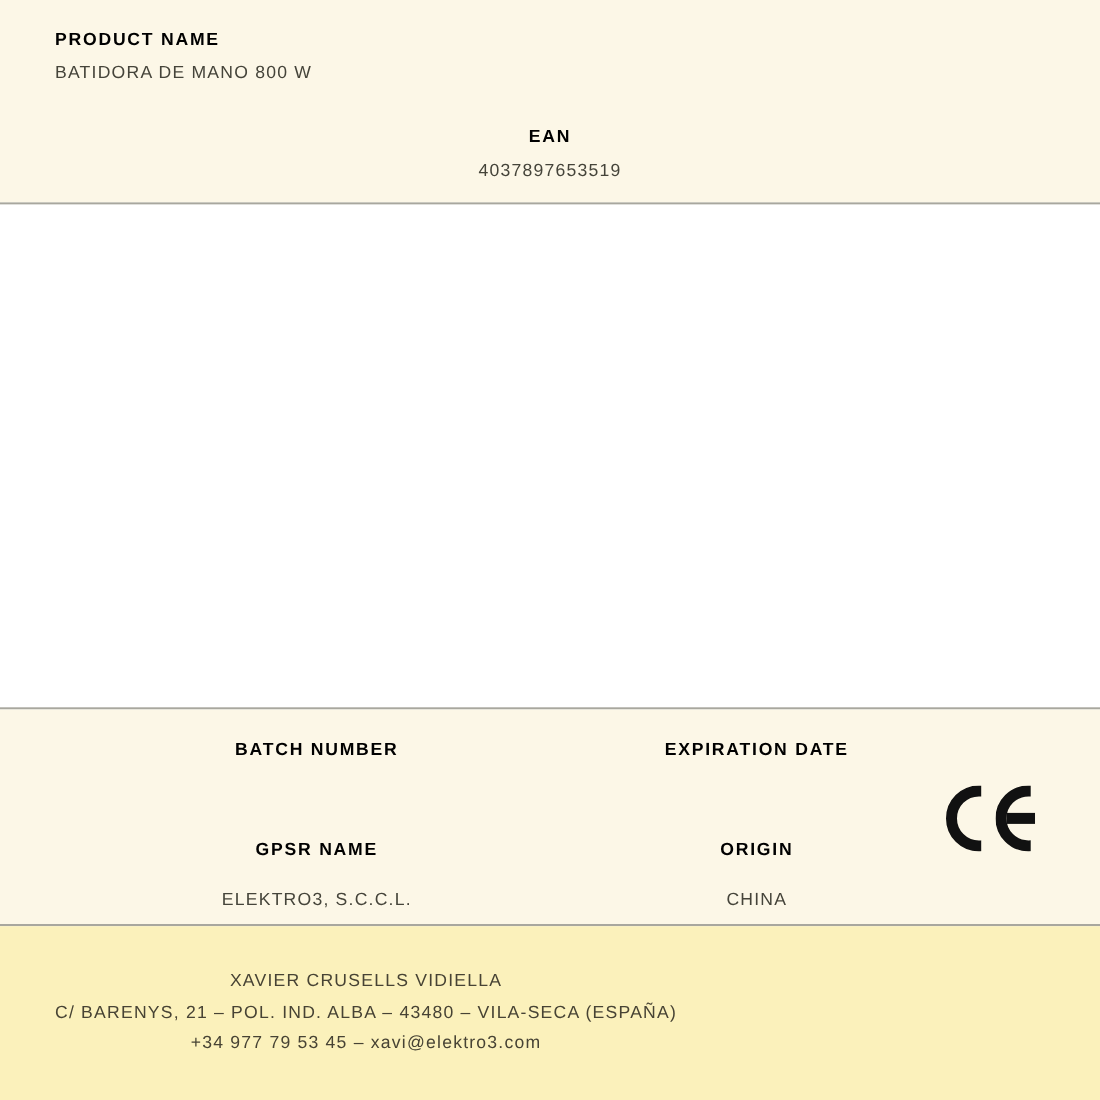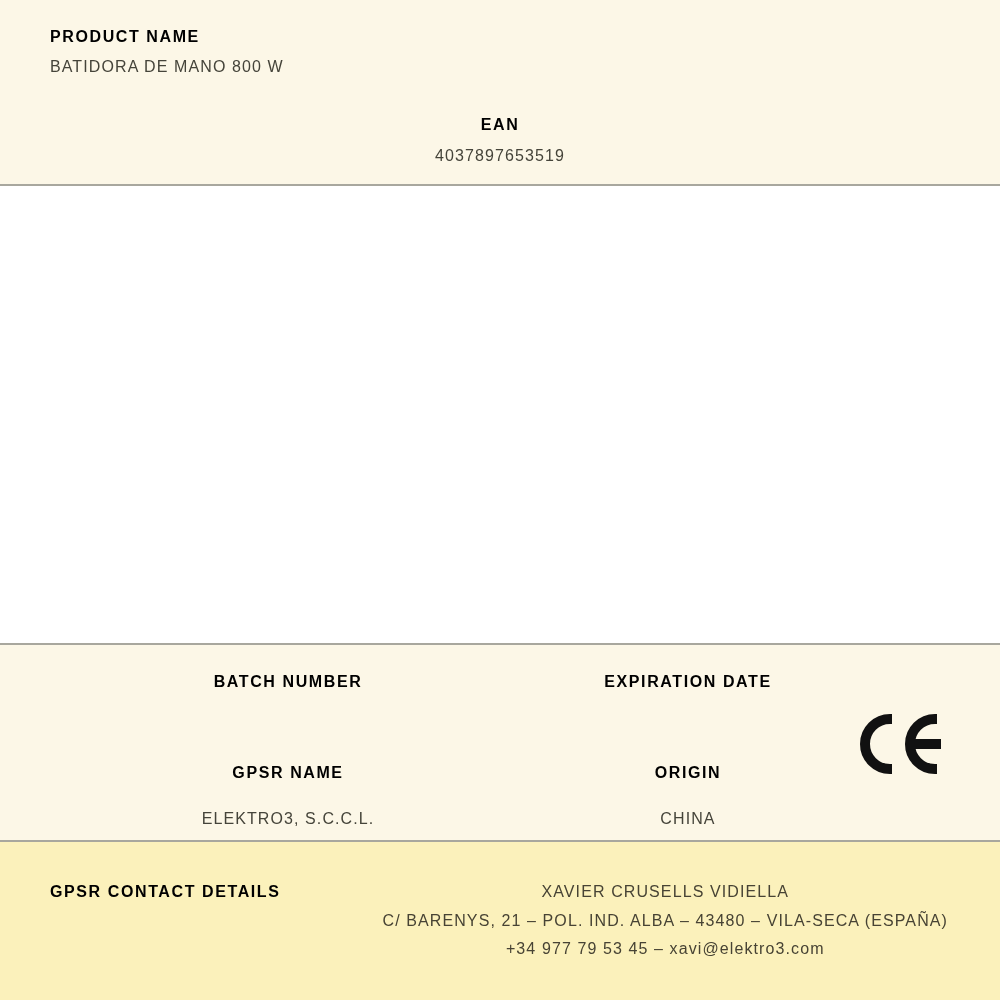--- a/index.html
+++ b/index.html
@@ -136,21 +136,20 @@
         <circle cx="30" cy="30" r="25" fill="none" stroke="#111111" stroke-width="10" clip-path="url(#clipC)"></circle>
         <circle cx="75" cy="30" r="25" fill="none" stroke="#111111" stroke-width="10" clip-path="url(#clipE)"></circle>
         <rect x="55" y="25" width="26" height="10" fill="#111111"></rect>
       </svg>
     </span>
   </div>
 
   <div class="divider"></div>
 
   <div class="sec-footer">
-    <div class="field-label">GPSR CONTACT DETAILS</div>
     <div class="contact-block">
       <div class="field-value">XAVIER CRUSELLS VIDIELLA</div>
       <div class="field-value">C/ BARENYS, 21 – POL. IND. ALBA – 43480 – VILA-SECA (ESPAÑA)</div>
       <div class="field-value">+34 977 79 53 45 – xavi@elektro3.com</div>
     </div>
   </div>
 
 </div>
 
 </body></html>

